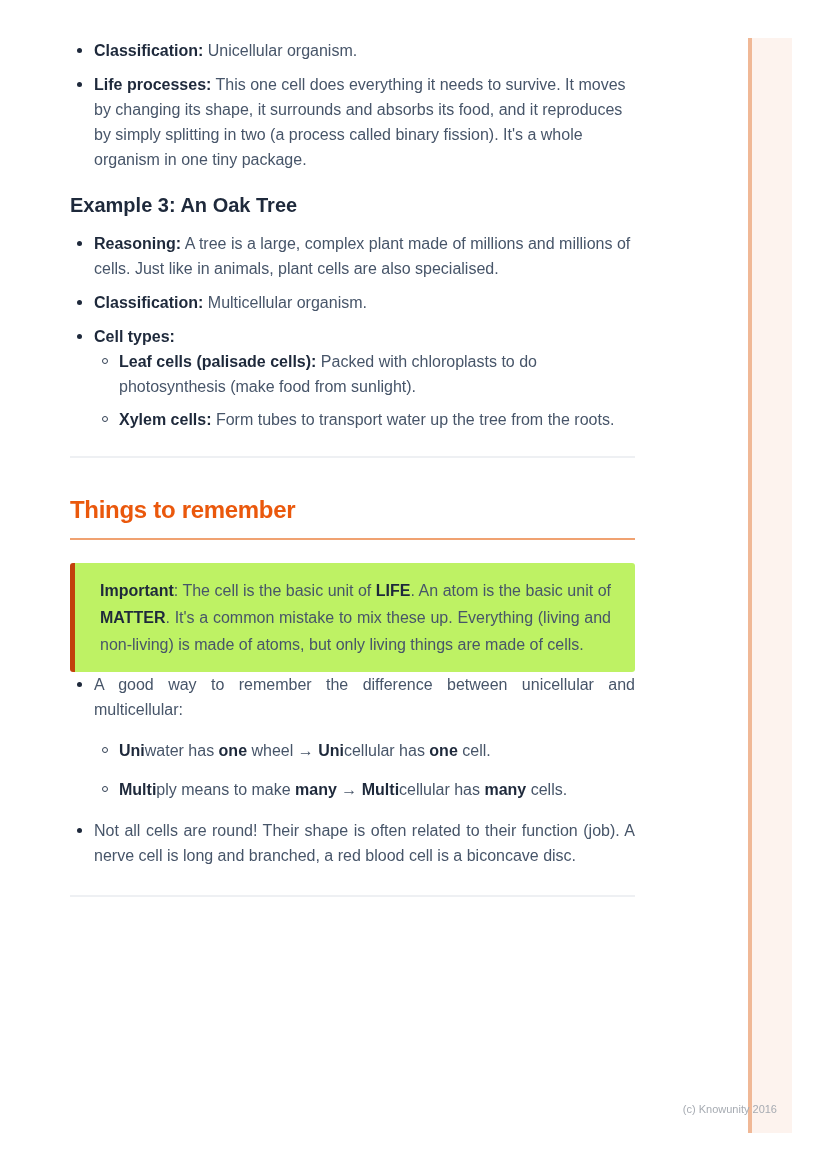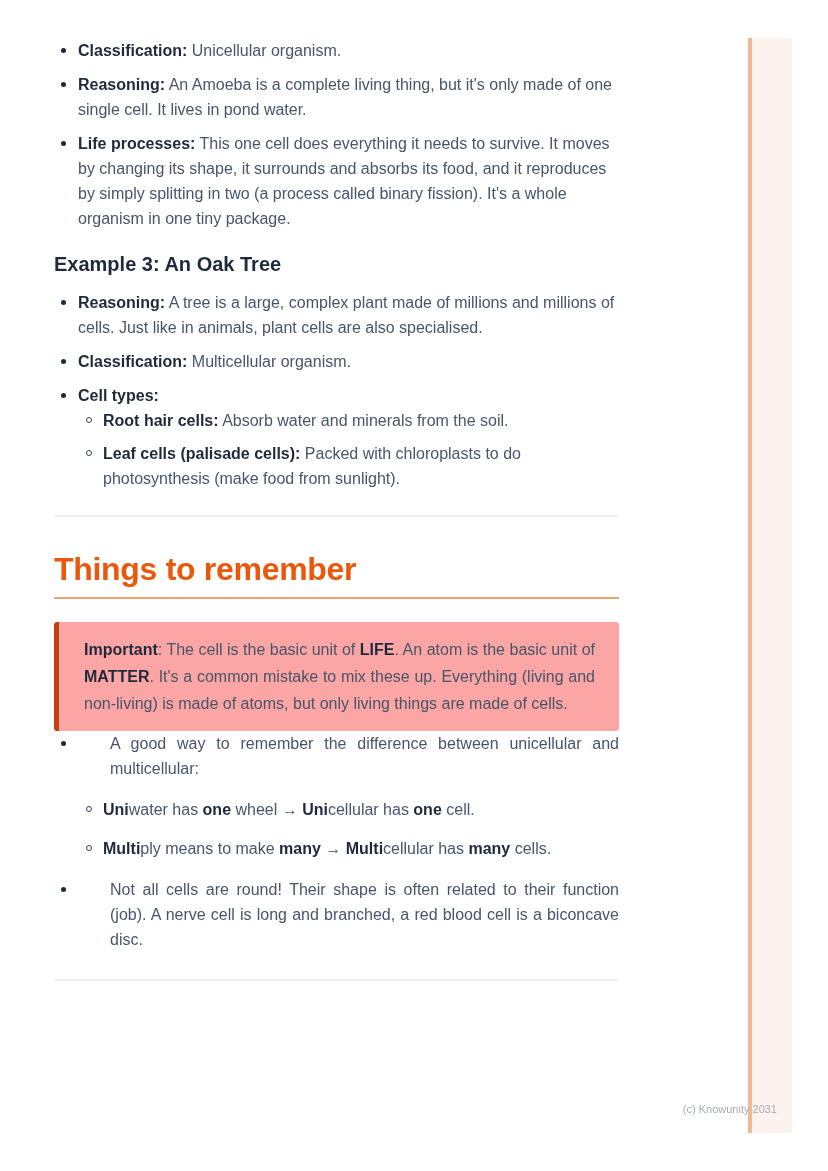--- a/index.html
+++ b/index.html
@@ -7,21 +7,21 @@
     width: 828px; height: 1171px;
     background: #ffffff;
     font-family: "Liberation Sans", sans-serif;
     color: #475569;
     position: relative;
     overflow: hidden;
   }
 
   .content {
     position: absolute;
-    left: 54px; top: 38px;
+    left: 70px; top: 38px;
     width: 565px;
   }
 
   p { margin: 0; font-size: 16px; line-height: 25px; }
   b { font-weight: 700; color: #1e293b; }
 
   
   ul.blist { list-style: none; margin: 0; padding: 0; }
   ul.blist > li { position: relative; padding-left: 24px; }
   ul.blist > li + li { margin-top: 9px; }
@@ -48,39 +48,39 @@
     color: #1e293b; margin: 21px 0 13px 0;
   }
 
   hr.divider {
     border: none; border-top: 2px solid #eef0f3;
     margin: 24px 0 0 0;
   }
   hr.divider.bottom { margin-top: 27px; }
 
   h1.things-heading {
-    font-size: 32px; line-height: 40px; font-weight: 700;
+    font-size: 24px; line-height: 40px; font-weight: 700;
     color: #ea580c; letter-spacing: -0.3px;
     margin: 32px 0 8px 0;
   }
   hr.accent-divider {
     border: none; border-top: 2px solid #f0a271;
     margin: 0;
   }
 
   .callout {
     margin-top: 23px;
-    background: #fca5a5;
+    background: #bef264;
     border-left: 5px solid #c2410c;
     border-radius: 3px;
     padding: 14px 24px 14px 25px;
   }
   .callout p { line-height: 27px; text-align: justify; }
 
-  .justify { text-align: justify; margin-left: 32px; }
+  .justify { text-align: justify; }
 
   .remember-list { margin-top: 24px; }
 
   .edge-strip {
     position: absolute;
     left: 748px; top: 38px;
     width: 40px; height: 1095px;
     background: #fdf3ee;
     border-left: 4px solid #f0b896;
   }
@@ -96,44 +96,41 @@
 </head>
 <body>
 
 <div class="content">
 
   <ul class="blist">
     <li>
       <p><b>Classification:</b><span> Unicellular organism.</span></p>
     </li>
     <li>
-      <p><b>Reasoning:</b><span> An Amoeba is a complete living thing, but it's only made of one single cell. It lives in pond water.</span></p>
-    </li>
-    <li>
       <p><b>Life processes:</b><span> This one cell does everything it needs to survive. It moves by changing its shape, it surrounds and absorbs its food, and it reproduces by simply splitting in two (a process called binary fission). It's a whole organism in one tiny package.</span></p>
     </li>
   </ul>
 
   <h3 class="example-heading">Example 3: An Oak Tree</h3>
 
   <ul class="blist">
     <li>
       <p><b>Reasoning:</b><span> A tree is a large, complex plant made of millions and millions of cells. Just like in animals, plant cells are also specialised.</span></p>
     </li>
     <li>
       <p><b>Classification:</b><span> Multicellular organism.</span></p>
     </li>
     <li>
       <p><b>Cell types:</b></p>
       <ul class="sublist">
         <li>
-          <p><b>Root hair cells:</b><span> Absorb water and minerals from the soil.</span></p>
+          <p><b>Leaf cells (palisade cells):</b><span> Packed with chloroplasts to do photosynthesis (make food from sunlight).</span></p>
         </li>
         <li>
-          <p><b>Leaf cells (palisade cells):</b><span> Packed with chloroplasts to do photosynthesis (make food from sunlight).</span></p>
+          <p><b>Xylem cells:</b><span> Form tubes to transport water up the tree from the roots.</span></p>
         </li>
       </ul>
     </li>
   </ul>
 
   <hr class="divider">
 
   <h1 class="things-heading">Things to remember</h1>
   <hr class="accent-divider">
 
@@ -157,13 +154,13 @@
       <p class="justify"><span>Not all cells are round! Their shape is often related to their function (job). A nerve cell is long and branched, a red blood cell is a biconcave disc.</span></p>
     </li>
   </ul>
 
   <hr class="divider bottom">
 
 </div>
 
 <div class="edge-strip"></div>
 
-<div class="watermark">(c) Knowunity 2031</div>
+<div class="watermark">(c) Knowunity 2016</div>
 
 </body></html>

